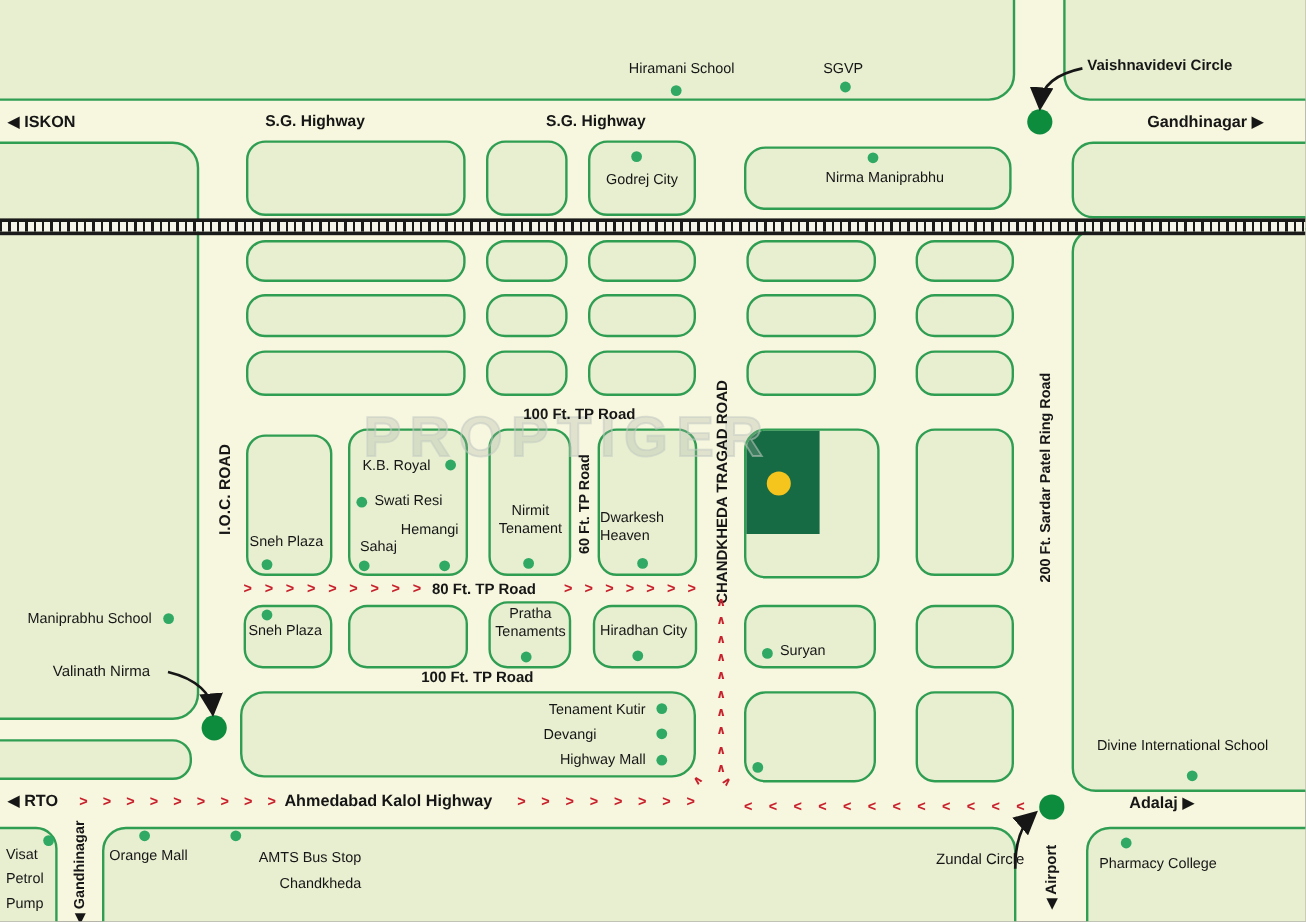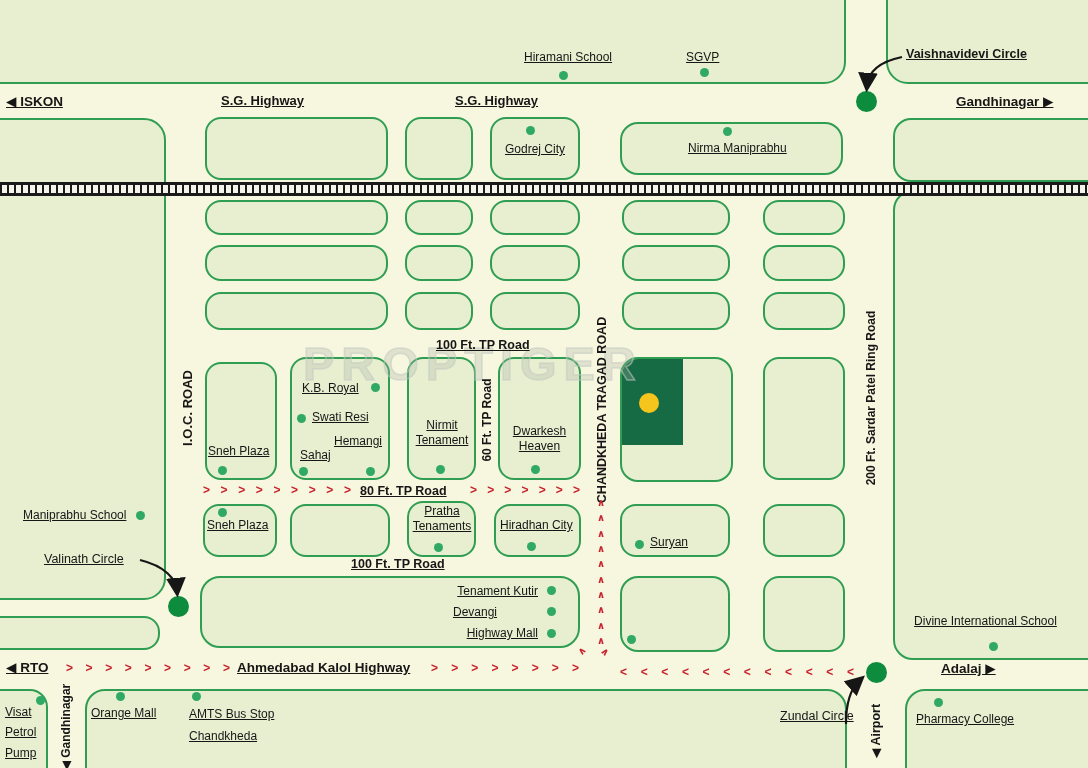--- a/index.html
+++ b/index.html
@@ -15,21 +15,21 @@
     border:2px solid var(--block_border,#2f9e53);
     border-radius:16px;z-index:1;
   }
   .railway{
     position:absolute;left:0;top:182px;width:1088px;height:14px;z-index:5;
     box-sizing:border-box;
     border-top:3px solid var(--railway_black,#1a1a1a);
     border-bottom:3px solid var(--railway_black,#1a1a1a);
     background:repeating-linear-gradient(90deg,var(--railway_black,#1a1a1a) 0 2px,#f4f4ea 2px 7px);
   }
-  .lbl{position:absolute;z-index:7;font-size:12px;line-height:1.25;white-space:nowrap;text-decoration:underline;}
+  .lbl{position:absolute;z-index:7;font-size:12px;line-height:1.25;white-space:nowrap;}
   .lbl.wrap{white-space:normal;}
   .bold{font-weight:bold;}
   .rd{font-weight:bold;font-size:13px;text-align:right;}
   .big{font-size:13.5px;}
   .dot{position:absolute;width:9px;height:9px;border-radius:50%;background:var(--landmark_dot,#2fa963);z-index:7;}
   .jcircle{position:absolute;width:21px;height:21px;border-radius:50%;background:var(--junction_circle,#0e8c3e);z-index:7;}
   .vtext{
     position:absolute;z-index:7;display:flex;align-items:center;justify-content:center;
     transform:rotate(-90deg);font-weight:bold;white-space:nowrap;
   }
@@ -128,21 +128,21 @@
 
   <div class="lbl rd big" style="left:6px;top:660px;">◀ RTO</div>
   <div class="lbl rd big" style="left:237px;top:660px;">Ahmedabad Kalol Highway</div>
   <div class="lbl rd big" style="left:941px;top:661px;">Adalaj ▶</div>
   <div class="vtext" style="left:16px;top:718px;width:100px;height:18px;font-size:12px;">◀ Gandhinagar</div>
   <div class="vtext" style="left:842px;top:722px;width:66px;height:18px;font-size:12.5px;">◀ Airport</div>
 
   <div class="jcircle" style="left:856px;top:91px;"></div>
   <div class="lbl bold" style="left:906px;top:47px;font-size:12.5px;">Vaishnavidevi Circle</div>
   <div class="jcircle" style="left:168px;top:596px;"></div>
-  <div class="lbl" style="left:44px;top:552px;font-size:12.5px;">Valinath Circle</div>
+  <div class="lbl" style="left:44px;top:552px;font-size:12.5px;">Valinath Nirma</div>
   <div class="jcircle" style="left:866px;top:662px;"></div>
   <div class="lbl wrap" style="left:780px;top:707px;width:76px;text-align:left;font-size:12.5px;line-height:1.55;">Zundal Circle</div>
 
   <div class="lbl" style="left:524px;top:50px;">Hiramani School</div>
   <div class="dot" style="left:559px;top:71px;"></div>
   <div class="lbl" style="left:686px;top:50px;">SGVP</div>
   <div class="dot" style="left:700px;top:68px;"></div>
 
   <div class="dot" style="left:526px;top:126px;"></div>
   <div class="lbl wrap" style="left:497px;top:142px;width:76px;text-align:center;">Godrej City</div>
@@ -160,21 +160,21 @@
   <div class="dot" style="left:297px;top:414px;"></div>
   <div class="lbl" style="left:312px;top:410px;">Swati Resi</div>
   <div class="lbl" style="left:334px;top:434px;text-align:right;">Hemangi</div>
   <div class="lbl" style="left:300px;top:448px;">Sahaj</div>
   <div class="dot" style="left:299px;top:467px;"></div>
   <div class="dot" style="left:366px;top:467px;"></div>
 
   <div class="lbl wrap" style="left:409px;top:418px;width:66px;text-align:center;">Nirmit Tenament</div>
   <div class="dot" style="left:436px;top:465px;"></div>
 
-  <div class="lbl wrap" style="left:500px;top:424px;width:79px;text-align:center;">Dwarkesh Heaven</div>
+  <div class="lbl wrap" style="left:500px;top:424px;width:79px;">Dwarkesh Heaven</div>
   <div class="dot" style="left:531px;top:465px;"></div>
 
   <div class="dot" style="left:218px;top:508px;"></div>
   <div class="lbl" style="left:207px;top:518px;">Sneh Plaza</div>
   <div class="lbl wrap" style="left:409px;top:504px;width:66px;text-align:center;">Pratha Tenaments</div>
   <div class="dot" style="left:434px;top:543px;"></div>
   <div class="lbl" style="left:500px;top:518px;">Hiradhan City</div>
   <div class="dot" style="left:527px;top:542px;"></div>
 
   <div class="dot" style="left:635px;top:540px;"></div>
@@ -188,21 +188,21 @@
   <div class="dot" style="left:547px;top:629px;"></div>
 
   <div class="dot" style="left:627px;top:635px;"></div>
 
   <div class="lbl wrap" style="left:908px;top:614px;width:155px;text-align:center;">Divine International School</div>
   <div class="dot" style="left:989px;top:642px;"></div>
 
   <div class="dot" style="left:116px;top:692px;"></div>
   <div class="lbl" style="left:91px;top:706px;">Orange Mall</div>
   <div class="dot" style="left:192px;top:692px;"></div>
-  <div class="lbl wrap" style="left:189px;top:704px;width:112px;line-height:1.8;">AMTS Bus Stop Chandkheda</div>
+  <div class="lbl wrap" style="left:189px;top:704px;width:112px;line-height:1.8;text-align:right;">AMTS Bus Stop Chandkheda</div>
 
   <div class="dot" style="left:36px;top:696px;"></div>
   <div class="lbl wrap" style="left:5px;top:702px;width:44px;line-height:1.7;">Visat Petrol Pump</div>
 
   <div class="dot" style="left:934px;top:698px;"></div>
   <div class="lbl" style="left:916px;top:712px;">Pharmacy College</div>
 
   <div class="chev" style="left:203px;top:484px;width:148px;">
       <span>&gt;</span>
       <span>&gt;</span>

